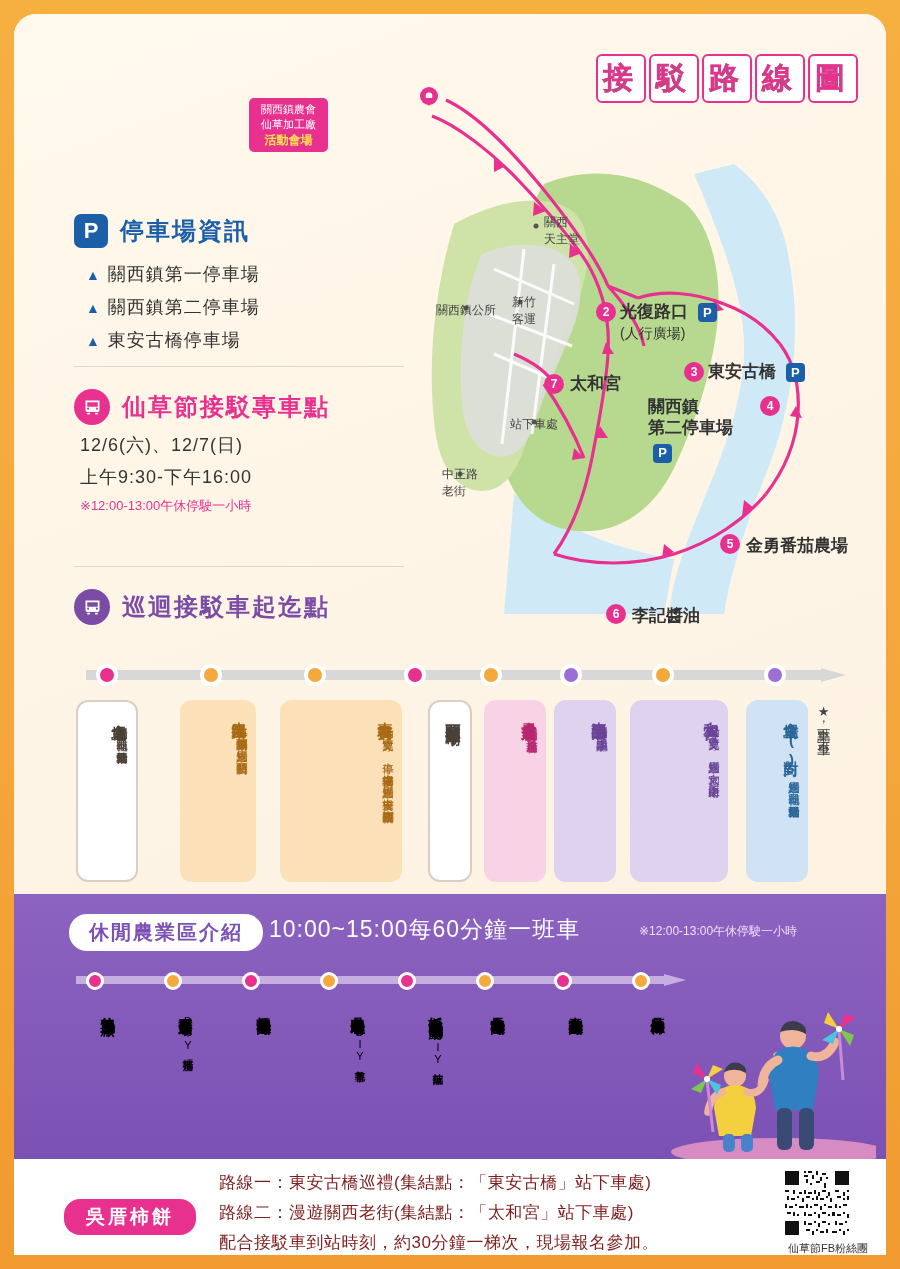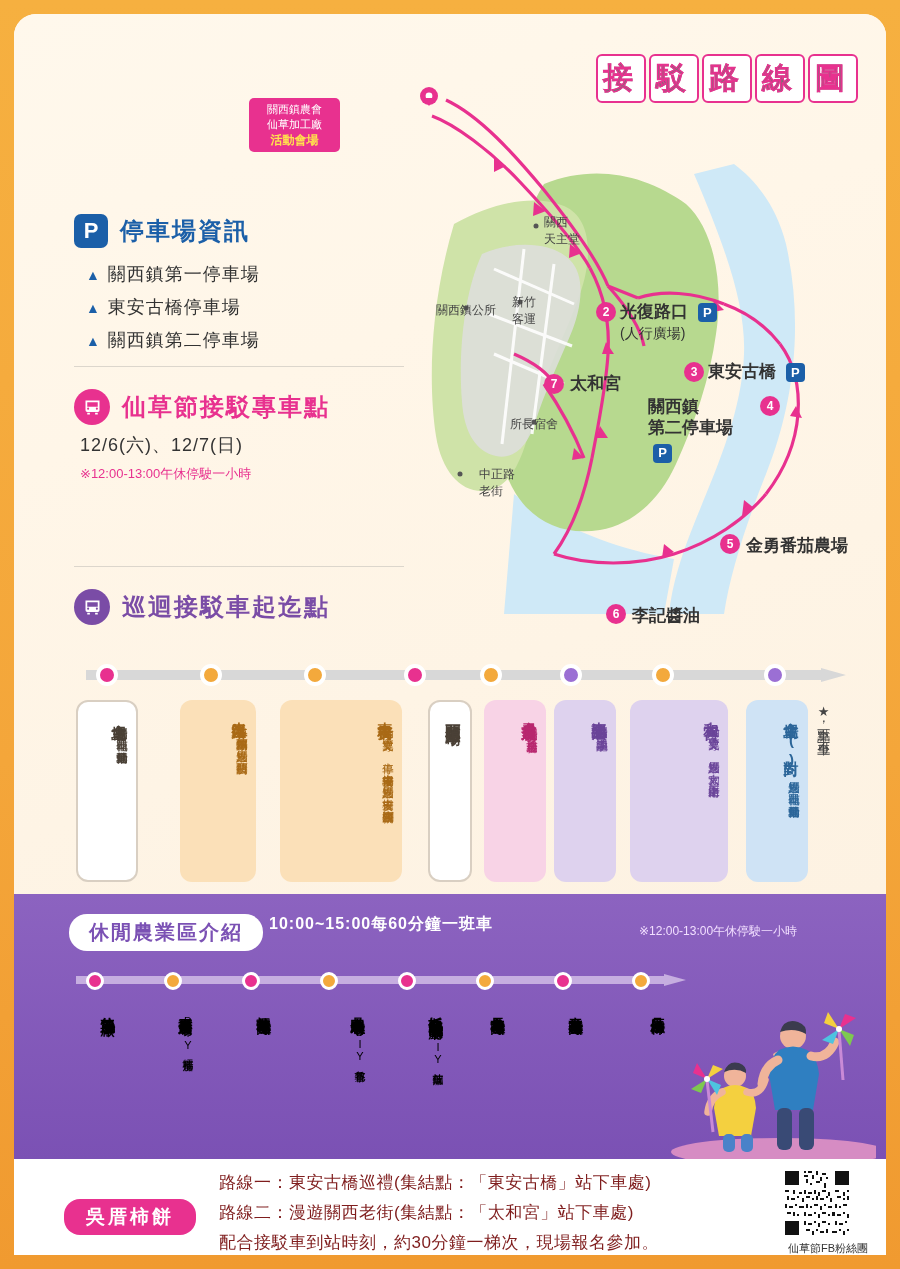--- a/index.html
+++ b/index.html
@@ -59,21 +59,21 @@
   .info-line { font-size:18px; color:#333; margin:8px 0 8px 6px; letter-spacing:1px; }
   .note { font-size:13px; color:#e8318f; margin-top:8px; margin-left:6px; }
   .sec-loop { position:absolute; left:60px; top:575px; width:340px; }
 
   
   .mapwrap { position:absolute; left:380px; top:40px; width:480px; height:580px; }
   
   .mlabel { position:absolute; font-size:12px; color:#444; white-space:nowrap; }
   .mpin-label {
     position:absolute; background:#e8318f; color:#fff; border-radius:5px;
-    font-size:11px; line-height:1.35; text-align:center; padding:4px 18px; white-space:nowrap;
+    font-size:11px; line-height:1.35; text-align:center; padding:4px 12px; white-space:nowrap;
   }
   .mpin-label b { color:#ffe14d; display:block; font-size:12px; }
   .site-label { position:absolute; font-size:17px; font-weight:bold; color:#333; white-space:nowrap; }
   .pbox {
     display:inline-flex; align-items:center; justify-content:center;
     width:19px; height:19px; border-radius:4px; background:#1b5fa8; color:#fff;
     font-size:13px; font-weight:bold; margin-left:5px; vertical-align:middle;
   }
 
   
@@ -101,21 +101,21 @@
   
   .bottom {
     position:absolute; left:0; top:880px; width:872px; height:265px;
     background:linear-gradient(180deg,#8c63c0 0%, #7b51b4 100%);
     overflow:hidden;
   }
   .farm-pill {
     position:absolute; left:55px; top:20px; background:#fff; border-radius:18px;
     padding:5px 20px; font-size:20px; font-weight:bold; color:#7b51b4; letter-spacing:2px;
   }
-  .farm-time { position:absolute; left:255px; top:20px; font-size:16px; font-weight:bold; color:#fff; letter-spacing:1px;}
+  .farm-time { position:absolute; left:255px; top:20px; font-size:23px; font-weight:normal; color:#fff; letter-spacing:1px;}
   .farm-note { position:absolute; left:625px; top:29px; font-size:12px; color:#f2dfff; }
   .farmline { position:absolute; left:62px; top:80px; width:610px; height:12px; }
   .fdot { position:absolute; width:18px; height:18px; border-radius:50%; border:3px solid #fff; top:78px; }
   .fcard {
     position:absolute; top:104px; border-radius:10px; padding:8px 5px 10px;
     writing-mode:vertical-rl; text-orientation:upright;
     font-size:14px; font-weight:bold; letter-spacing:1px; white-space:nowrap;
     display:flex; align-items:flex-start; gap:3px;
   }
   .fcard .sub { font-size:11px; font-weight:normal; letter-spacing:0; }
@@ -223,22 +223,22 @@
       <div class="mpin-label" style="left:-145px; top:44px;">
         <span>關西鎮農會</span><br>
         <span>仙草加工廠</span>
         <b>活動會場</b>
       </div>
 
       
       <div class="mlabel" style="left:150px; top:160px;">關西<br>天主堂</div>
       <div class="mlabel" style="left:42px; top:248px;text-align:center;">關西鎮公所</div>
       <div class="mlabel" style="left:118px; top:240px;">新竹<br>客運</div>
-      <div class="mlabel" style="left:116px; top:362px;">所長宿舍</div>
-      <div class="mlabel" style="left:48px; top:412px;margin-left:37px;">中正路<br>老街</div>
+      <div class="mlabel" style="left:116px; top:362px;">站下車處</div>
+      <div class="mlabel" style="left:48px; top:412px;">中正路<br>老街</div>
 
       
       <div class="site-label" style="left:226px; top:246px;">
         光復路口 <span class="pbox">P</span>
         <div style="font-size:14px; font-weight:normal; margin-top:2px;">(人行廣場)</div>
       </div>
       <div class="site-label" style="left:314px; top:306px;">
         東安古橋 <span class="pbox">P</span>
       </div>
       <div class="site-label" style="left:176px; top:318px;">太和宮</div>
@@ -250,36 +250,37 @@
       <div class="site-label" style="left:238px; top:550px;">李記醬油</div>
     </div>
 
     <div class="sec-parking">
       <div class="sec-head">
         <div class="p-square">P</div>
         <div class="h-txt">停車場資訊</div>
       </div>
       <div class="bullet-list">
         <div class="bullet"><i>▲</i><span>關西鎮第一停車場</span></div>
+        <div class="bullet"><i>▲</i><span>關西鎮第二停車場</span></div>
         <div class="bullet"><i>▲</i><span>東安古橋停車場</span></div>
-        <div class="bullet"><i>▲</i><span>關西鎮第二停車場</span></div>
       </div>
     </div>
     <div class="divider" style="left:60px; top:352px; width:330px;"></div>
 
     <div class="sec-shuttle">
       <div class="sec-head">
         <div class="bus-circle">
           <svg viewBox="0 0 24 24" fill="#fff">
                 <path d="M4 4h16v11a2 2 0 0 1-2 2H6a2 2 0 0 1-2-2V4zm2 2v5h12V6H6zm1 8.5a1.2 1.2 0 1 0 0-2.4 1.2 1.2 0 0 0 0 2.4zm10 0a1.2 1.2 0 1 0 0-2.4 1.2 1.2 0 0 0 0 2.4zM6 18h3v2H6v-2zm9 0h3v2h-3v-2z"></path>
               </svg>
         </div>
         <div class="h-txt pink">仙草節接駁專車點</div>
       </div>
       <div class="info-line">12/6(六)、12/7(日)</div>
+      <div class="info-line">上午9:30-下午16:00</div>
       <div class="note">※12:00-13:00午休停駛一小時</div>
     </div>
     <div class="divider" style="left:60px; top:552px; width:330px;"></div>
 
     <div class="sec-loop">
       <div class="sec-head">
         <div class="bus-circle purple">
           <svg viewBox="0 0 24 24" fill="#fff">
                 <path d="M4 4h16v11a2 2 0 0 1-2 2H6a2 2 0 0 1-2-2V4zm2 2v5h12V6H6zm1 8.5a1.2 1.2 0 1 0 0-2.4 1.2 1.2 0 0 0 0 2.4zm10 0a1.2 1.2 0 1 0 0-2.4 1.2 1.2 0 0 0 0 2.4zM6 18h3v2H6v-2zm9 0h3v2h-3v-2z"></path>
               </svg>

